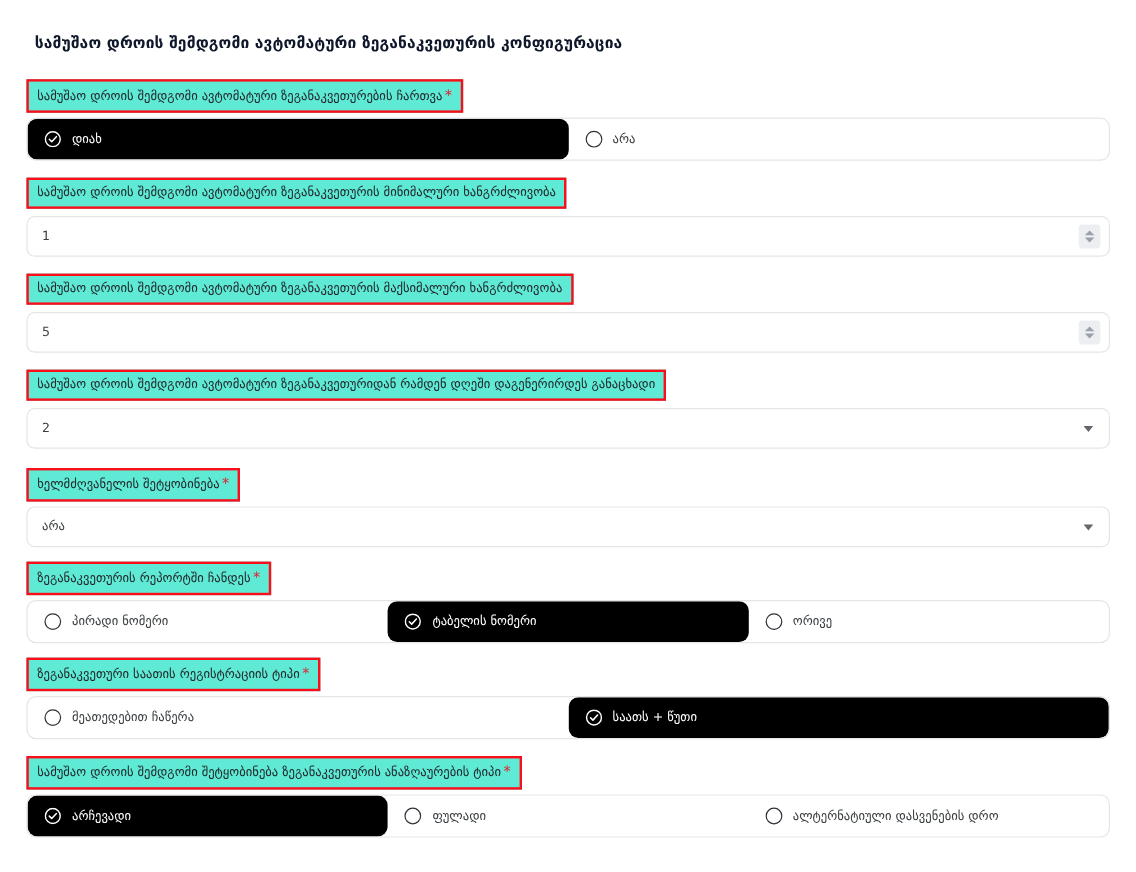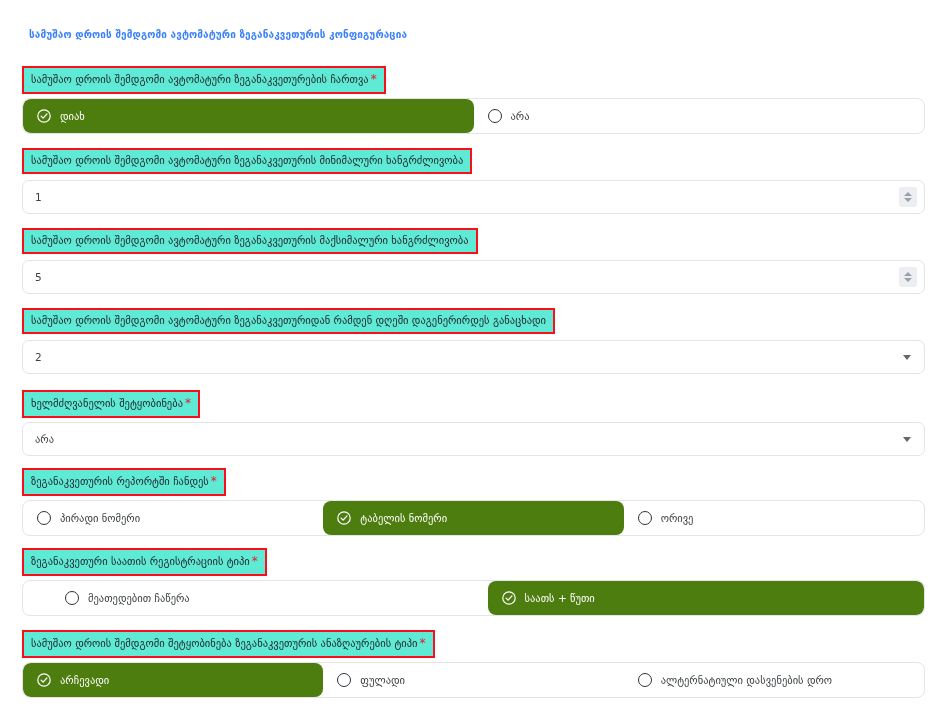--- a/index.html
+++ b/index.html
@@ -18,23 +18,23 @@
     width: 947px;
     height: 727px;
     background: #ffffff;
     padding: 0;
   }
 
   .page-title {
     position: absolute;
     left: 29px;
     top: 29px;
-    font-size: 10px;
+    font-size: 13px;
     font-weight: bold;
-    color: #3b82f6;
+    color: #0f172a;
     letter-spacing: 0.1px;
     white-space: nowrap;
   }
 
   
   .field {
     position: absolute;
     left: 0;
     width: 947px;
   }
@@ -148,21 +148,21 @@
     padding: 0 14px;
     font-size: 10.5px;
     color: #3c4043;
     height: 100%;
     background: transparent;
     border-radius: 8px;
     white-space: nowrap;
   }
 
   .radio-opt.sel {
-    background: #4d7c0f;
+    background: #000000;
     color: #ffffff;
   }
 
   .radio-mark {
     width: 14px;
     height: 14px;
     flex: 0 0 14px;
     border-radius: 50%;
     border: 1.4px solid #2e3238;
     display: block;
@@ -288,21 +288,21 @@
       </div>
     </div>
   </div>
 
   <div class="field" style="top:548px;">
     <div class="label-wrap">
       <div class="field-label">
         <span>ზეგანაკვეთური საათის რეგისტრაციის ტიპი</span><span class="req">*</span>
       </div>
     </div>
-    <div class="radio-group" style="top:32px;padding-left:28px;">
+    <div class="radio-group" style="top:32px;">
       <div class="radio-opt">
         <span class="radio-mark">
           
         </span>
         <span class="opt-label">მეათედებით ჩაწერა</span>
       </div>
       <div class="radio-opt sel">
         <span class="radio-mark">
           <svg width="14" height="14" viewBox="0 0 14 14">
               <circle cx="7" cy="7" r="6.2" fill="none" stroke="#ffffff" stroke-width="1.2"></circle>

